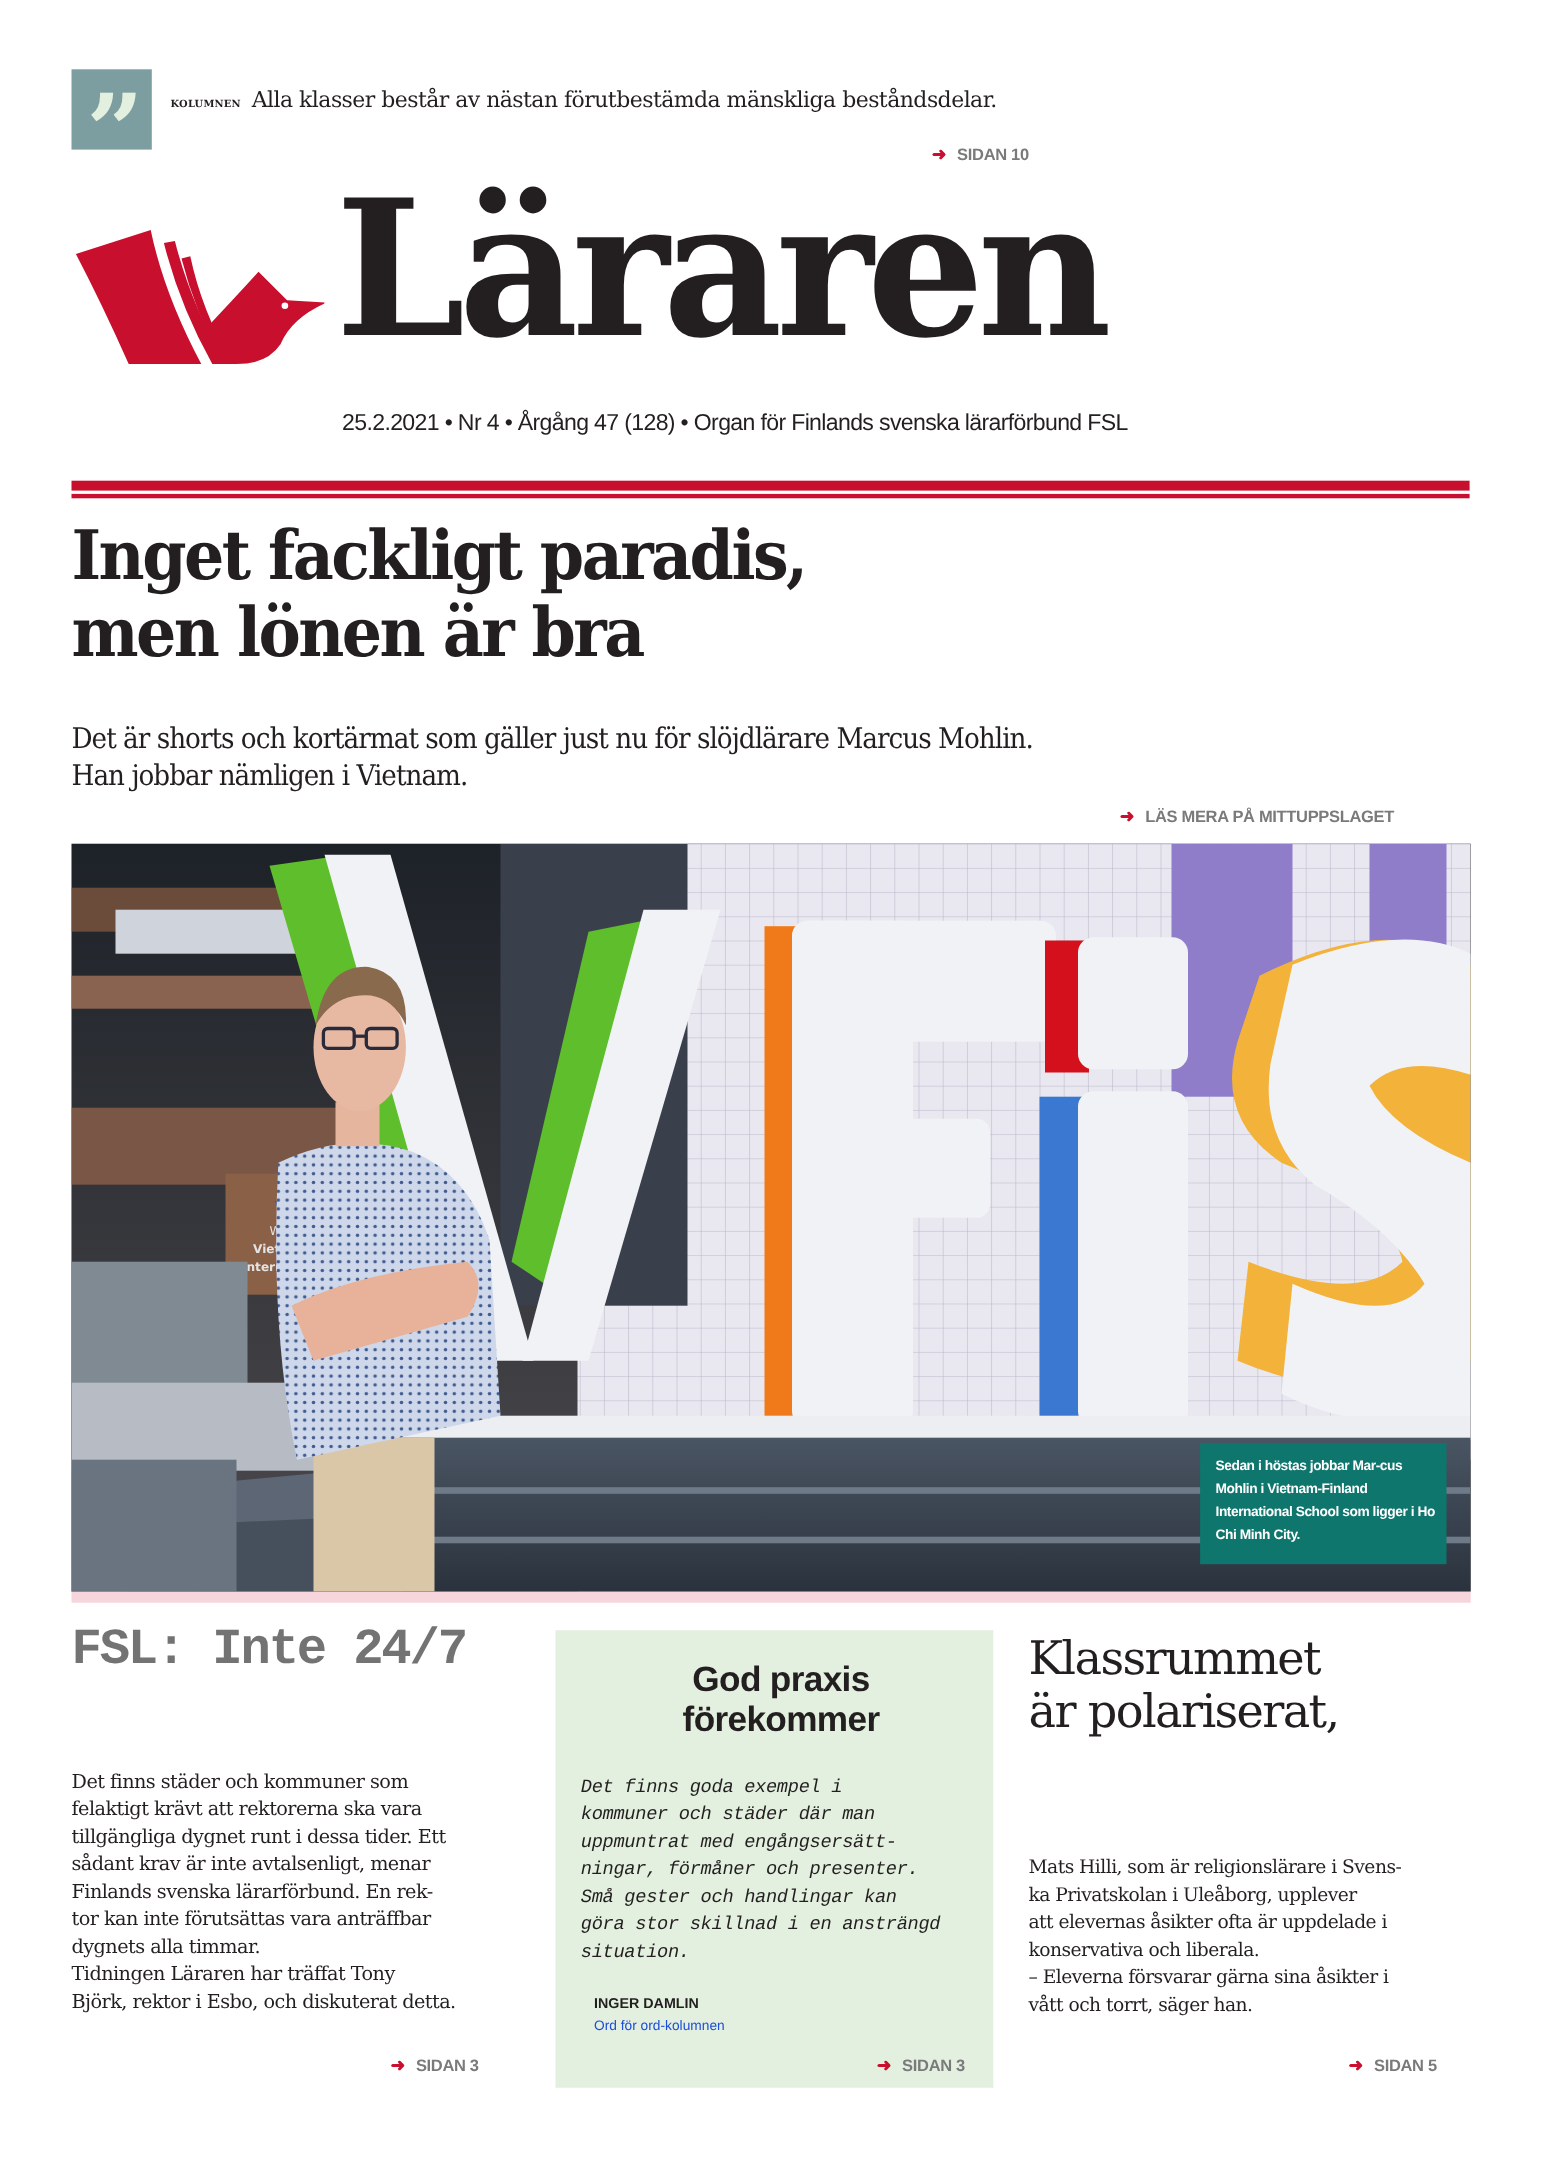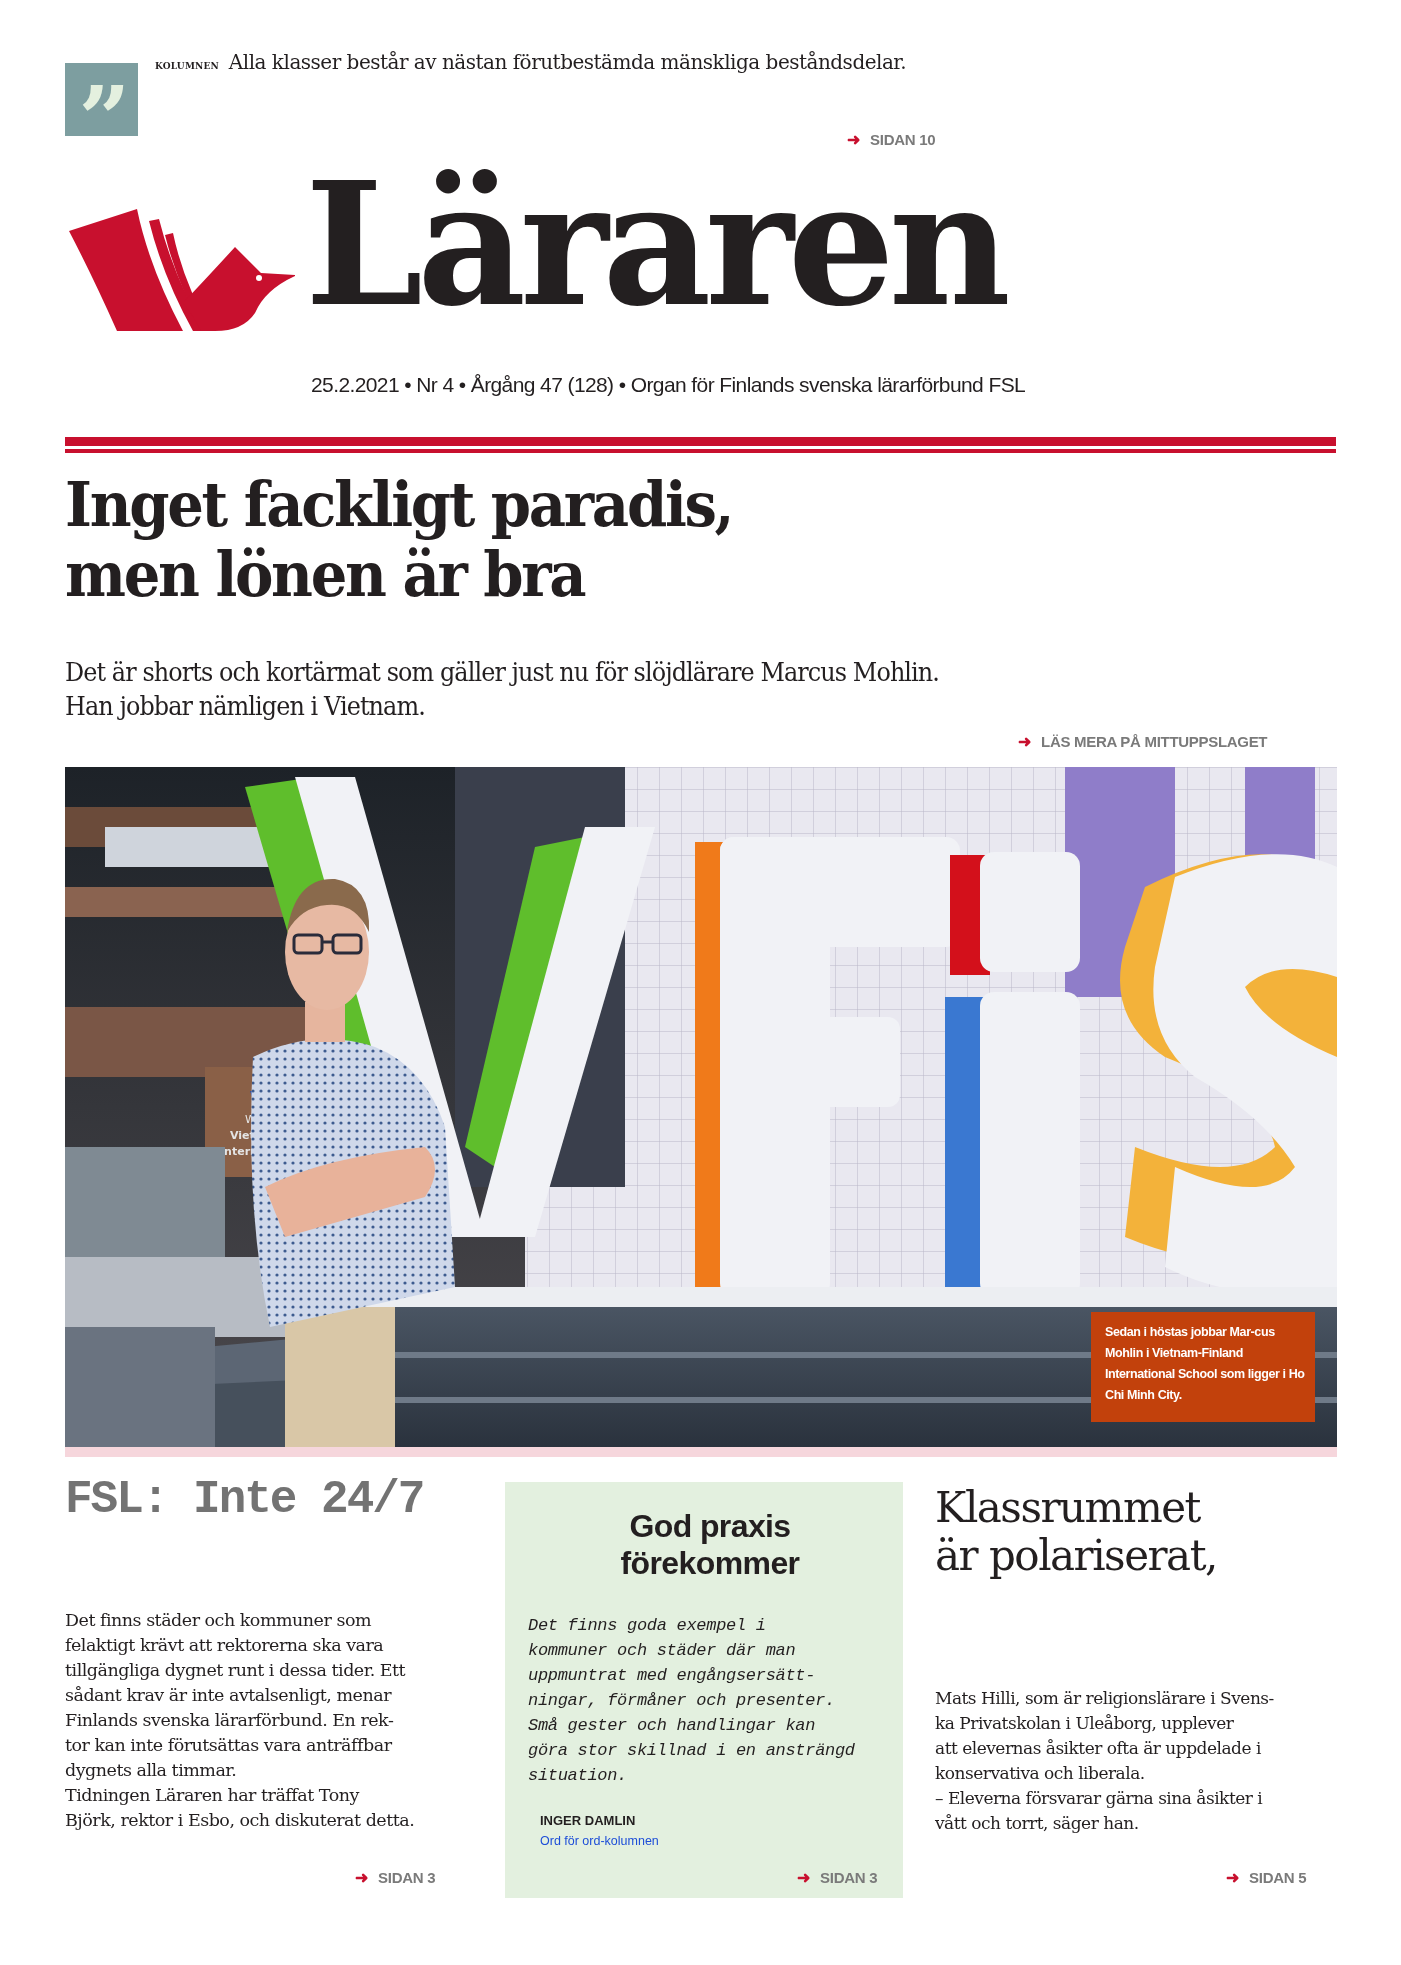--- a/index.html
+++ b/index.html
@@ -4,42 +4,42 @@
 <style>
   * { box-sizing: border-box; margin: 0; padding: 0; }
   html, body { width: 1401px; height: 1965px; background: #ffffff; overflow: hidden; }
   body { position: relative; font-family: "Liberation Sans", sans-serif; color: #231f20; }
 
   .abs { position: absolute; }
 
   
   .quote-box { left: 65px; top: 63px; width: 73px; height: 73px; background: #7d9ea0; display: flex; align-items: center; justify-content: center; }
   .quote-box span { font-family: "DejaVu Serif", serif; font-weight: bold; color: #e4f0df; font-size: 90px; line-height: 1; margin-top: 38px; letter-spacing: -6px; }
-  .teaser { left: 155px; top: 50px; font-family: "DejaVu Serif", serif; font-size: 20px; color: #231f20; white-space: nowrap; letter-spacing: -0.5px; }
+  .teaser { left: 155px; top: 78px; font-family: "DejaVu Serif", serif; font-size: 20px; color: #231f20; white-space: nowrap; letter-spacing: -0.5px; }
   .teaser .kicker { font-weight: bold; font-size: 13px; letter-spacing: 0.2px; font-variant: small-caps; text-transform: lowercase; margin-right: 4px; }
 
   .ref { display: flex; align-items: center; gap: 10px; font-family: "Liberation Sans", sans-serif; font-weight: bold; font-size: 15px; color: #7a7a7a; letter-spacing: -0.3px; white-space: nowrap; }
   .ref .arrow { color: #c8102e; font-size: 16px; font-weight: bold; }
 
   
   .logo { left: 65px; top: 185px; width: 230px; height: 150px; }
   .masthead-title { left: 305px; top: 160px; font-family: "DejaVu Serif", serif; font-weight: bold; font-size: 168px; line-height: 1; letter-spacing: -6px; color: #231f20; transform: scaleY(1.02); }
   .issue-line { left: 311px; top: 373px; font-family: "Liberation Sans", sans-serif; font-size: 21px; color: #231f20; letter-spacing: -0.6px; white-space: nowrap; }
 
   .rule-thick { left: 65px; top: 437px; width: 1271px; height: 9px; background: #c8102e; }
   .rule-thin { left: 65px; top: 449px; width: 1271px; height: 4px; background: #c8102e; }
 
   
   .headline { left: 65px; top: 470px; width: 1200px; font-family: "DejaVu Serif", serif; font-weight: bold; font-size: 62px; line-height: 70px; letter-spacing: -2.5px; color: #231f20; transform: scaleX(0.93); transform-origin: left top; }
   .dek { left: 65px; top: 655px; width: 1250px; font-family: "DejaVu Serif", serif; font-size: 26px; line-height: 34px; color: #231f20; letter-spacing: -1px; transform: scaleX(0.92); transform-origin: left top; }
 
   
   .photo { left: 65px; top: 767px; width: 1272px; height: 680px; overflow: hidden; background: #3b3a3c; }
   .photo-band { left: 65px; top: 1447px; width: 1272px; height: 10px; background: #f6d6dc; }
-  .caption { left: 1091px; top: 1312px; width: 224px; height: 110px; background: #c2410c; color: #fff; font-family: "Liberation Sans", sans-serif; font-weight: bold; font-size: 12.5px; line-height: 21px; padding: 10px 10px 10px 14px; letter-spacing: -0.4px; }
+  .caption { left: 1091px; top: 1312px; width: 224px; height: 110px; background: #0f766e; color: #fff; font-family: "Liberation Sans", sans-serif; font-weight: bold; font-size: 12.5px; line-height: 21px; padding: 10px 10px 10px 14px; letter-spacing: -0.4px; }
 
   
   .col1-head { left: 65px; top: 1475px; width: 400px; font-family: Liberation Mono, monospace; font-weight: bold; font-size: 46px; line-height: 50px; letter-spacing: -2px; color: #737373; }
   .col1-body { left: 65px; top: 1608px; width: 410px; font-family: "DejaVu Serif", serif; font-size: 17.5px; line-height: 25px; color: #231f20; letter-spacing: -0.5px; }
 
   .col2-box { left: 505px; top: 1482px; width: 398px; height: 416px; background: #e3f0df; }
   .col2-head { left: 540px; top: 1508px; width: 340px; font-family: "Liberation Sans", sans-serif; font-weight: bold; font-size: 32px; line-height: 37px; color: #231f20; letter-spacing: -0.6px; text-align: center; }
   .col2-body { left: 528px; top: 1613px; width: 350px; font-family: Liberation Mono, monospace; font-style: italic; font-size: 17px; line-height: 25px; color: #231f20; letter-spacing: -0.3px; }
   .col2-author { left: 540px; top: 1813px; font-family: "Liberation Sans", sans-serif; font-weight: bold; font-size: 13px; color: #231f20; text-align: center; }
   .col2-role { left: 540px; top: 1834px; font-family: "Liberation Sans", sans-serif; font-size: 12.5px; color: #1d4ed8; }

